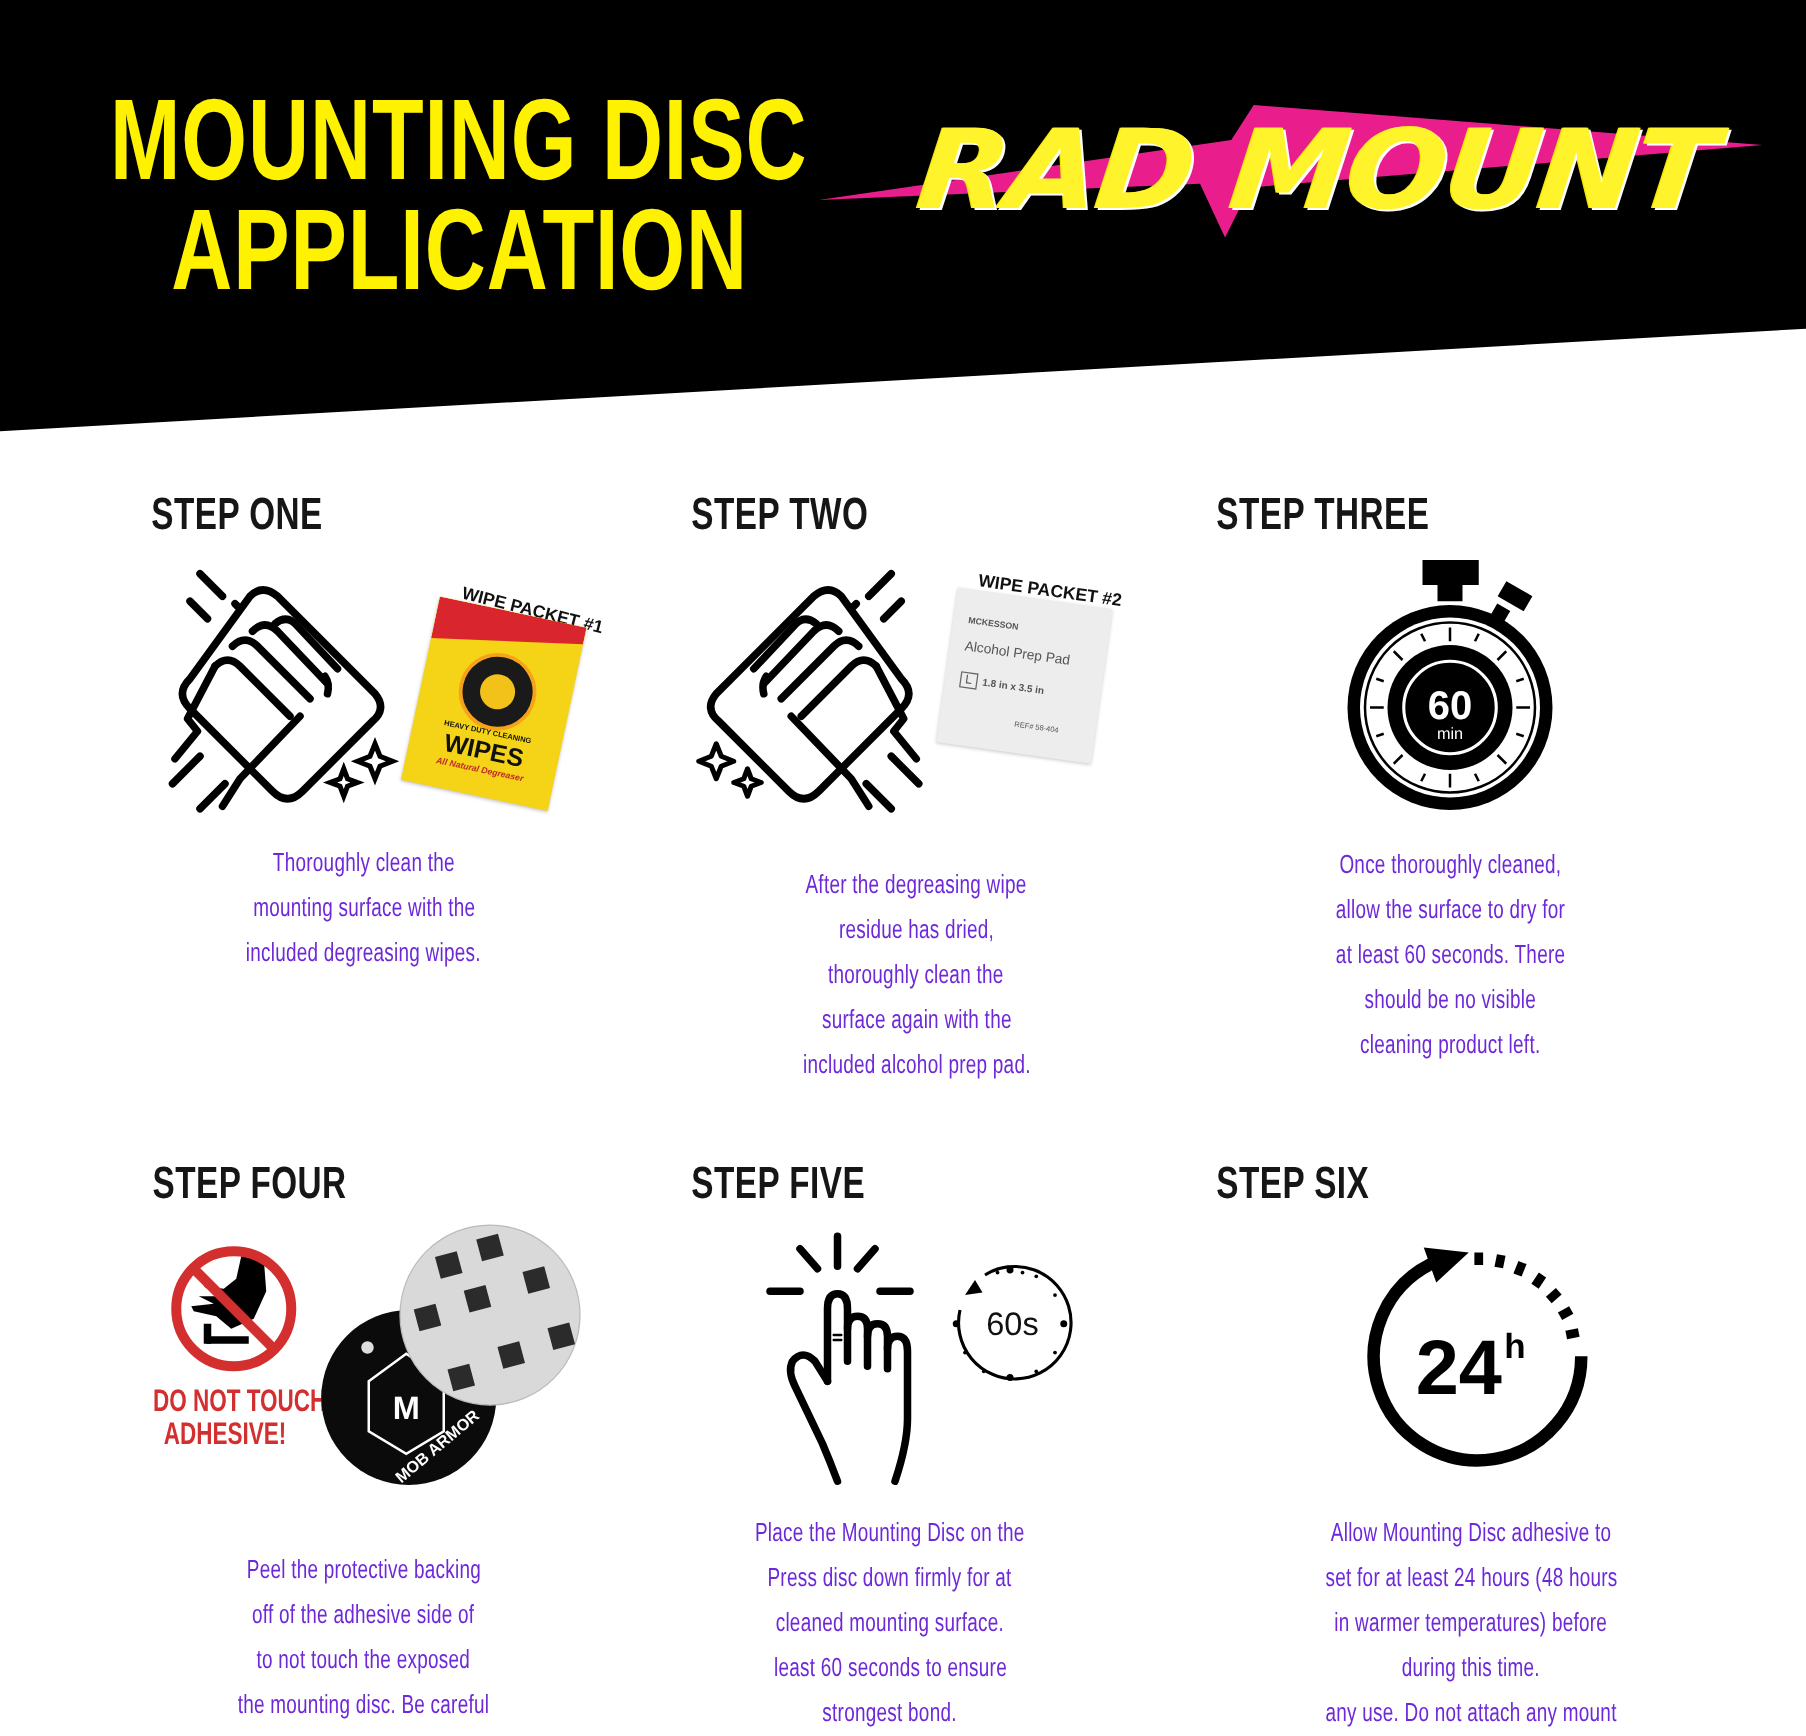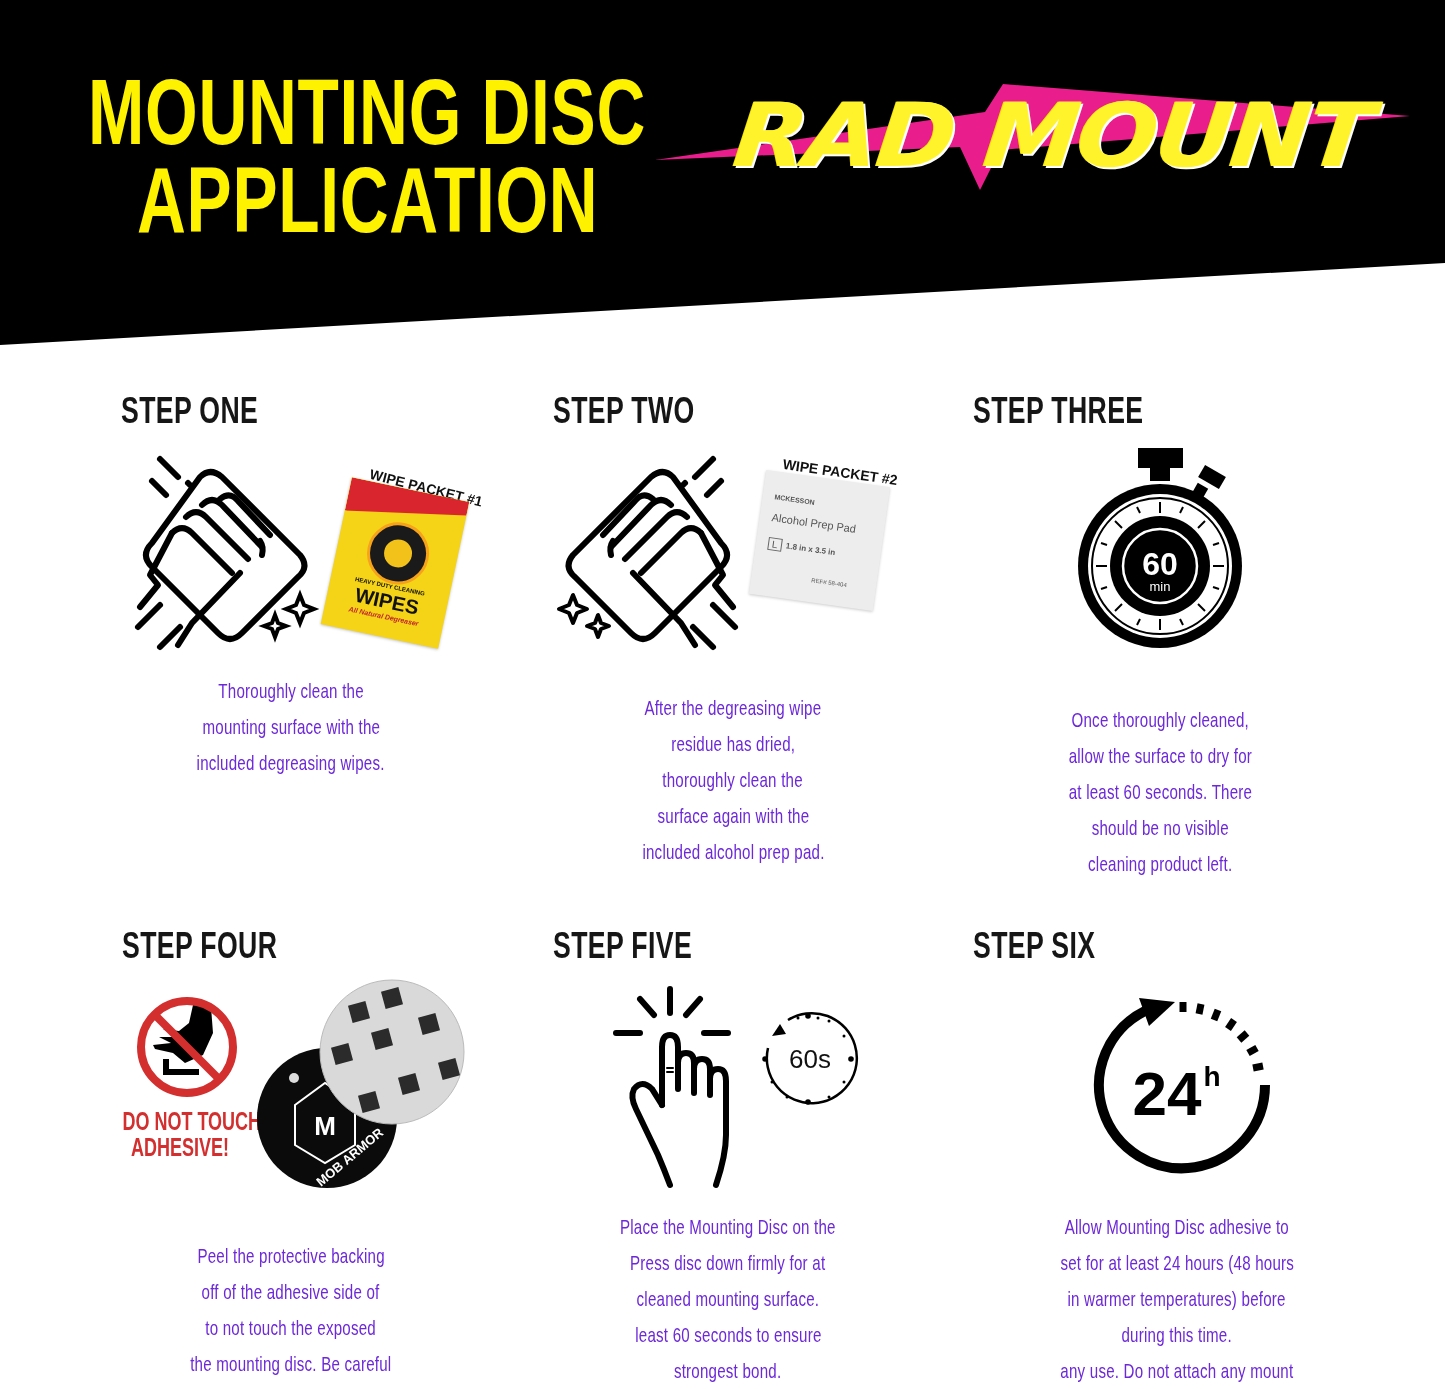--- a/index.html
+++ b/index.html
@@ -148,21 +148,21 @@
       <line x1="31" y1="144" x2="37" y2="142"></line>
     <line x1="113" y1="180" x2="110" y2="174"></line>
       <line x1="67" y1="180" x2="70" y2="174"></line>
   </g>
   <circle cx="90" cy="121" r="50" fill="#000"></circle>
   <circle cx="90" cy="121" r="37" fill="none" stroke="#fff" stroke-width="2.5"></circle>
   <text x="90" y="130" text-anchor="middle" fill="#fff" font-family="Liberation Sans, sans-serif" font-weight="bold" font-size="32">60</text>
   <text x="90" y="146" text-anchor="middle" fill="#fff" font-family="Liberation Sans, sans-serif" font-size="13">min</text>
 </svg>
 
-<div class="desc" style="left:960px; width:400px; top:674px;margin-top:28px;">
+<div class="desc" style="left:960px; width:400px; top:674px;">
   <span class="ln"><span>Once thoroughly cleaned,</span></span>
   <span class="ln"><span>allow the surface to dry for</span></span>
   <span class="ln"><span>at least 60 seconds. There</span></span>
   <span class="ln"><span>should be no visible</span></span>
   <span class="ln"><span>cleaning product left.</span></span>
 </div>
 
 <div class="step-h" style="left:122px; top:928px;">STEP FOUR</div>
 
 <svg style="left:133px; top:993px;" width="108" height="108" viewBox="0 0 108 108">
@@ -237,21 +237,21 @@
     <circle cx="86" cy="74" r="1.5"></circle>
       <circle cx="71" cy="89" r="1.5"></circle>
     <circle cx="29" cy="89" r="1.5"></circle>
       <circle cx="14" cy="74" r="1.5"></circle>
     <circle cx="40" cy="10" r="1.5"></circle>
       <circle cx="60" cy="10" r="1.5"></circle>
   </g>
   <text x="52" y="60" text-anchor="middle" fill="#111" font-family="Liberation Sans, sans-serif" font-size="26">60s</text>
 </svg>
 
-<div class="desc" style="left:528px; width:400px; top:1209px;">
+<div class="desc" style="left:512px; width:400px; top:1209px;">
   <span class="ln"><span>Place the Mounting Disc on the</span></span>
   <span class="ln"><span>Press disc down firmly for at</span></span>
   <span class="ln"><span>cleaned mounting surface.</span></span>
   <span class="ln"><span>least 60 seconds to ensure</span></span>
   <span class="ln"><span>strongest bond.</span></span>
 </div>
 
 <div class="step-h" style="left:973px; top:928px;">STEP SIX</div>
 
 <svg style="left:1085px; top:990px;" width="190" height="190" viewBox="0 0 190 190">

